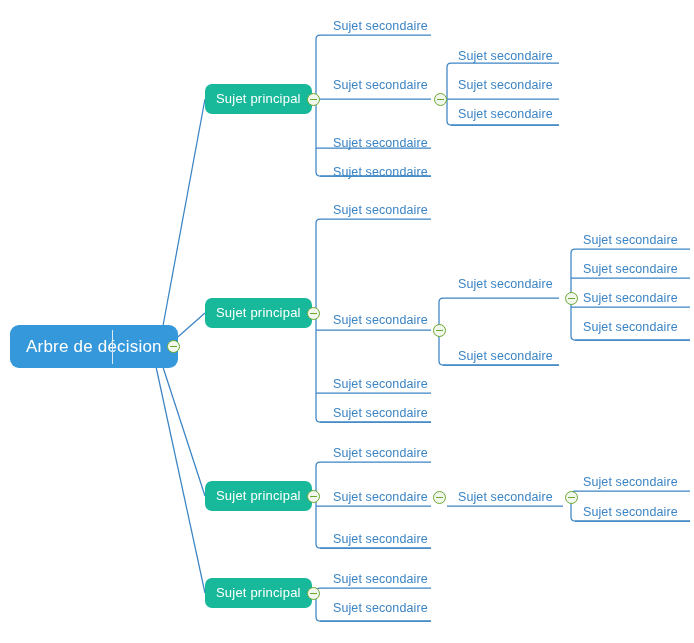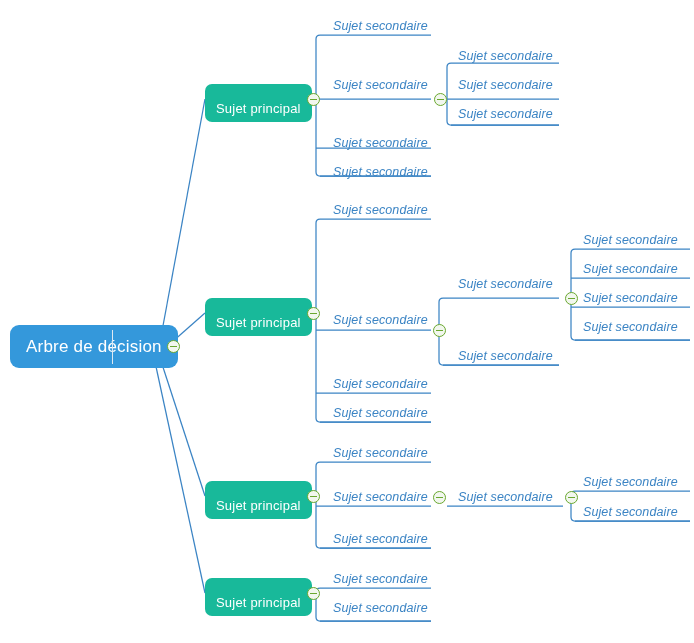--- a/index.html
+++ b/index.html
@@ -36,30 +36,29 @@
     height: 43px;
     padding: 0 16px;
     letter-spacing: 0.2px;
   }
   .main-node {
     background: #18b99a;
     color: #ffffff;
     border-radius: 7px;
     font-size: 13px;
     line-height: 30px;
-    height: 38px;
-    padding: 10px 11px;
+    height: 30px;
+    padding: 0 11px;
     letter-spacing: 0.2px;
   }
   .sub-label {
     color: #3b84c4;
     font-size: 12.5px;
     line-height: 15px;
     letter-spacing: 0.1px;
-    font-style: italic;
   }
   .toggle {
     position: absolute;
     width: 13px;
     height: 13px;
     border-radius: 50%;
     background: #f2f7ee;
     border: 1.3px solid #6aa830;
     box-sizing: border-box;
   }

